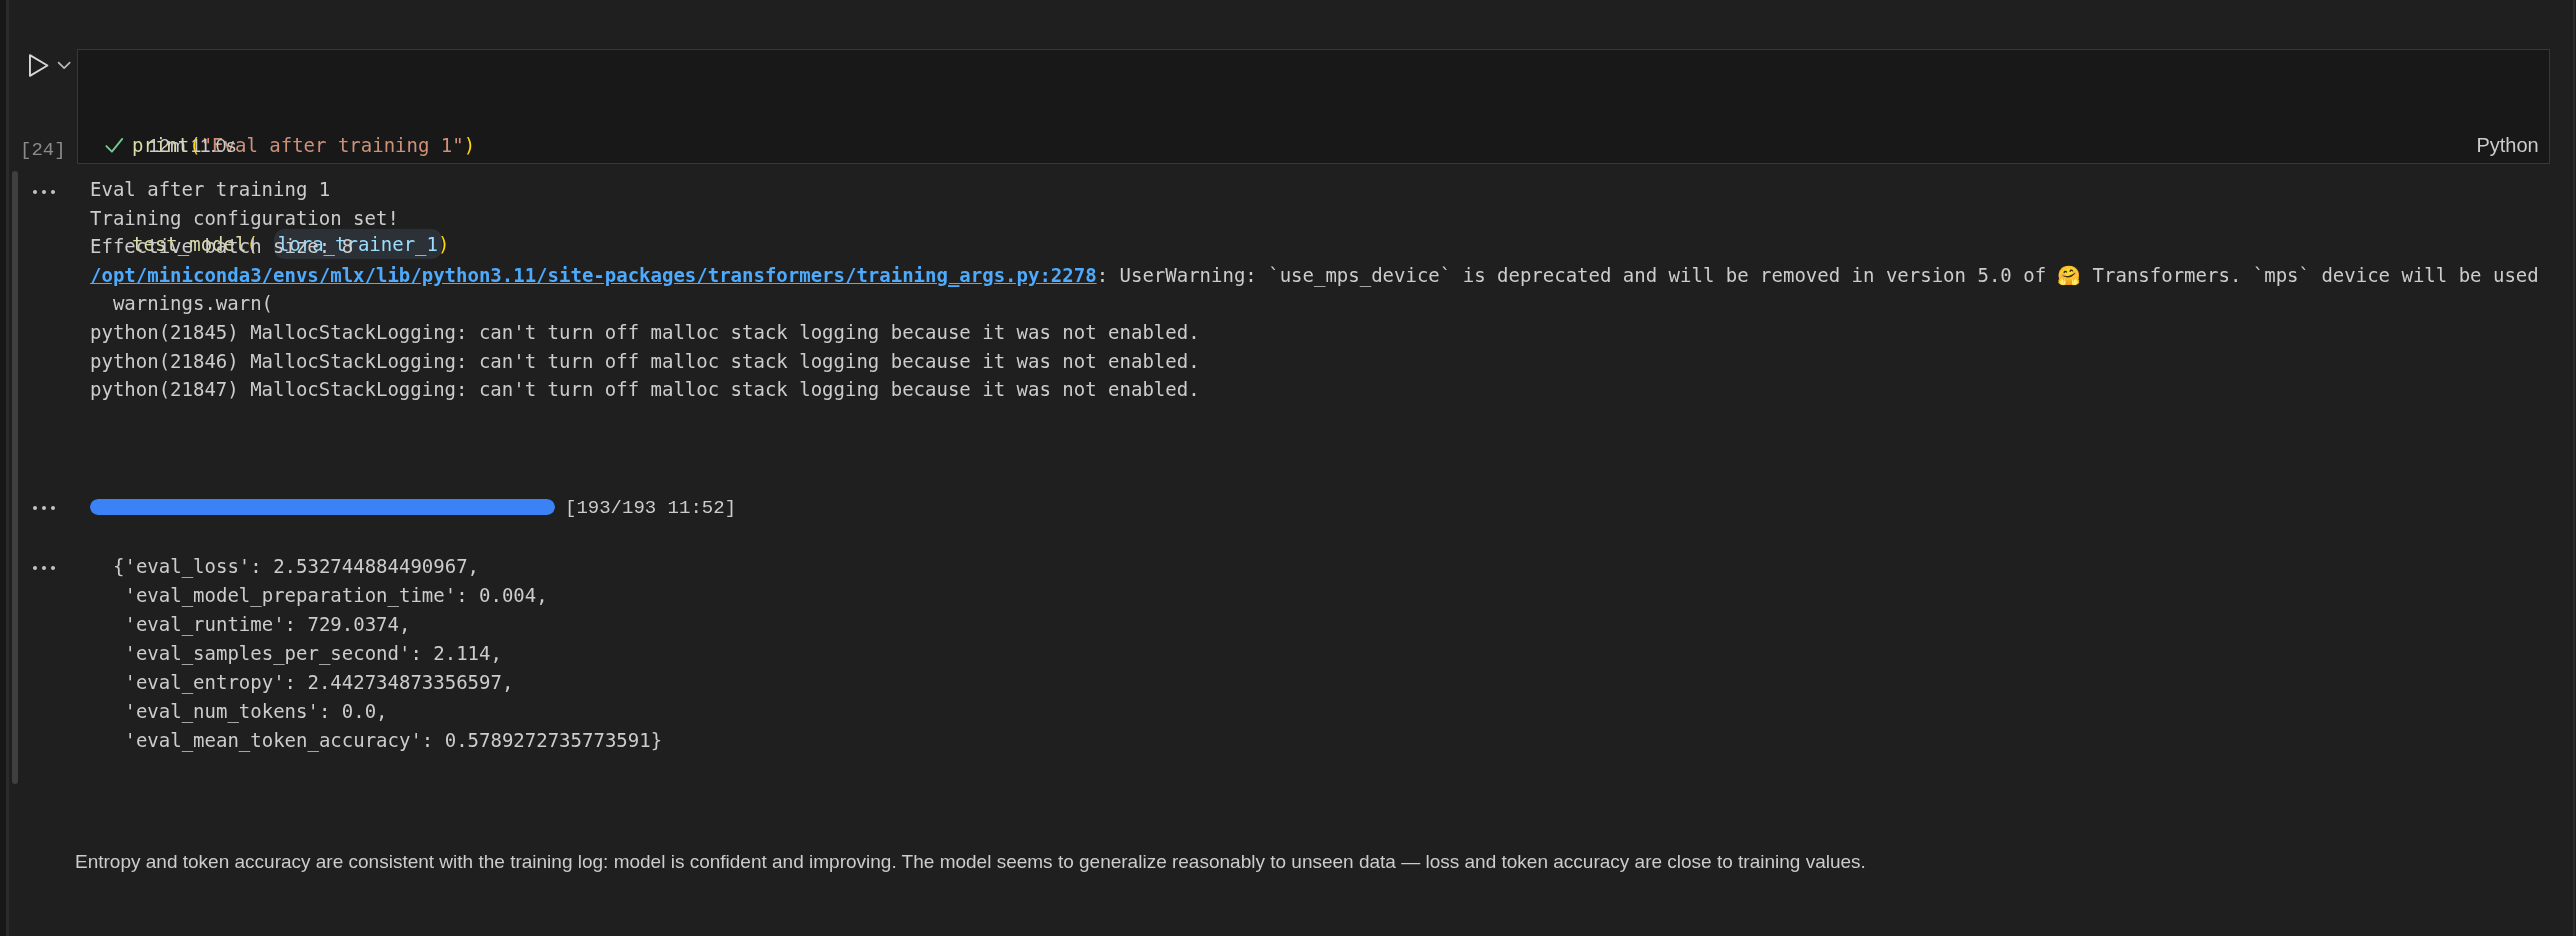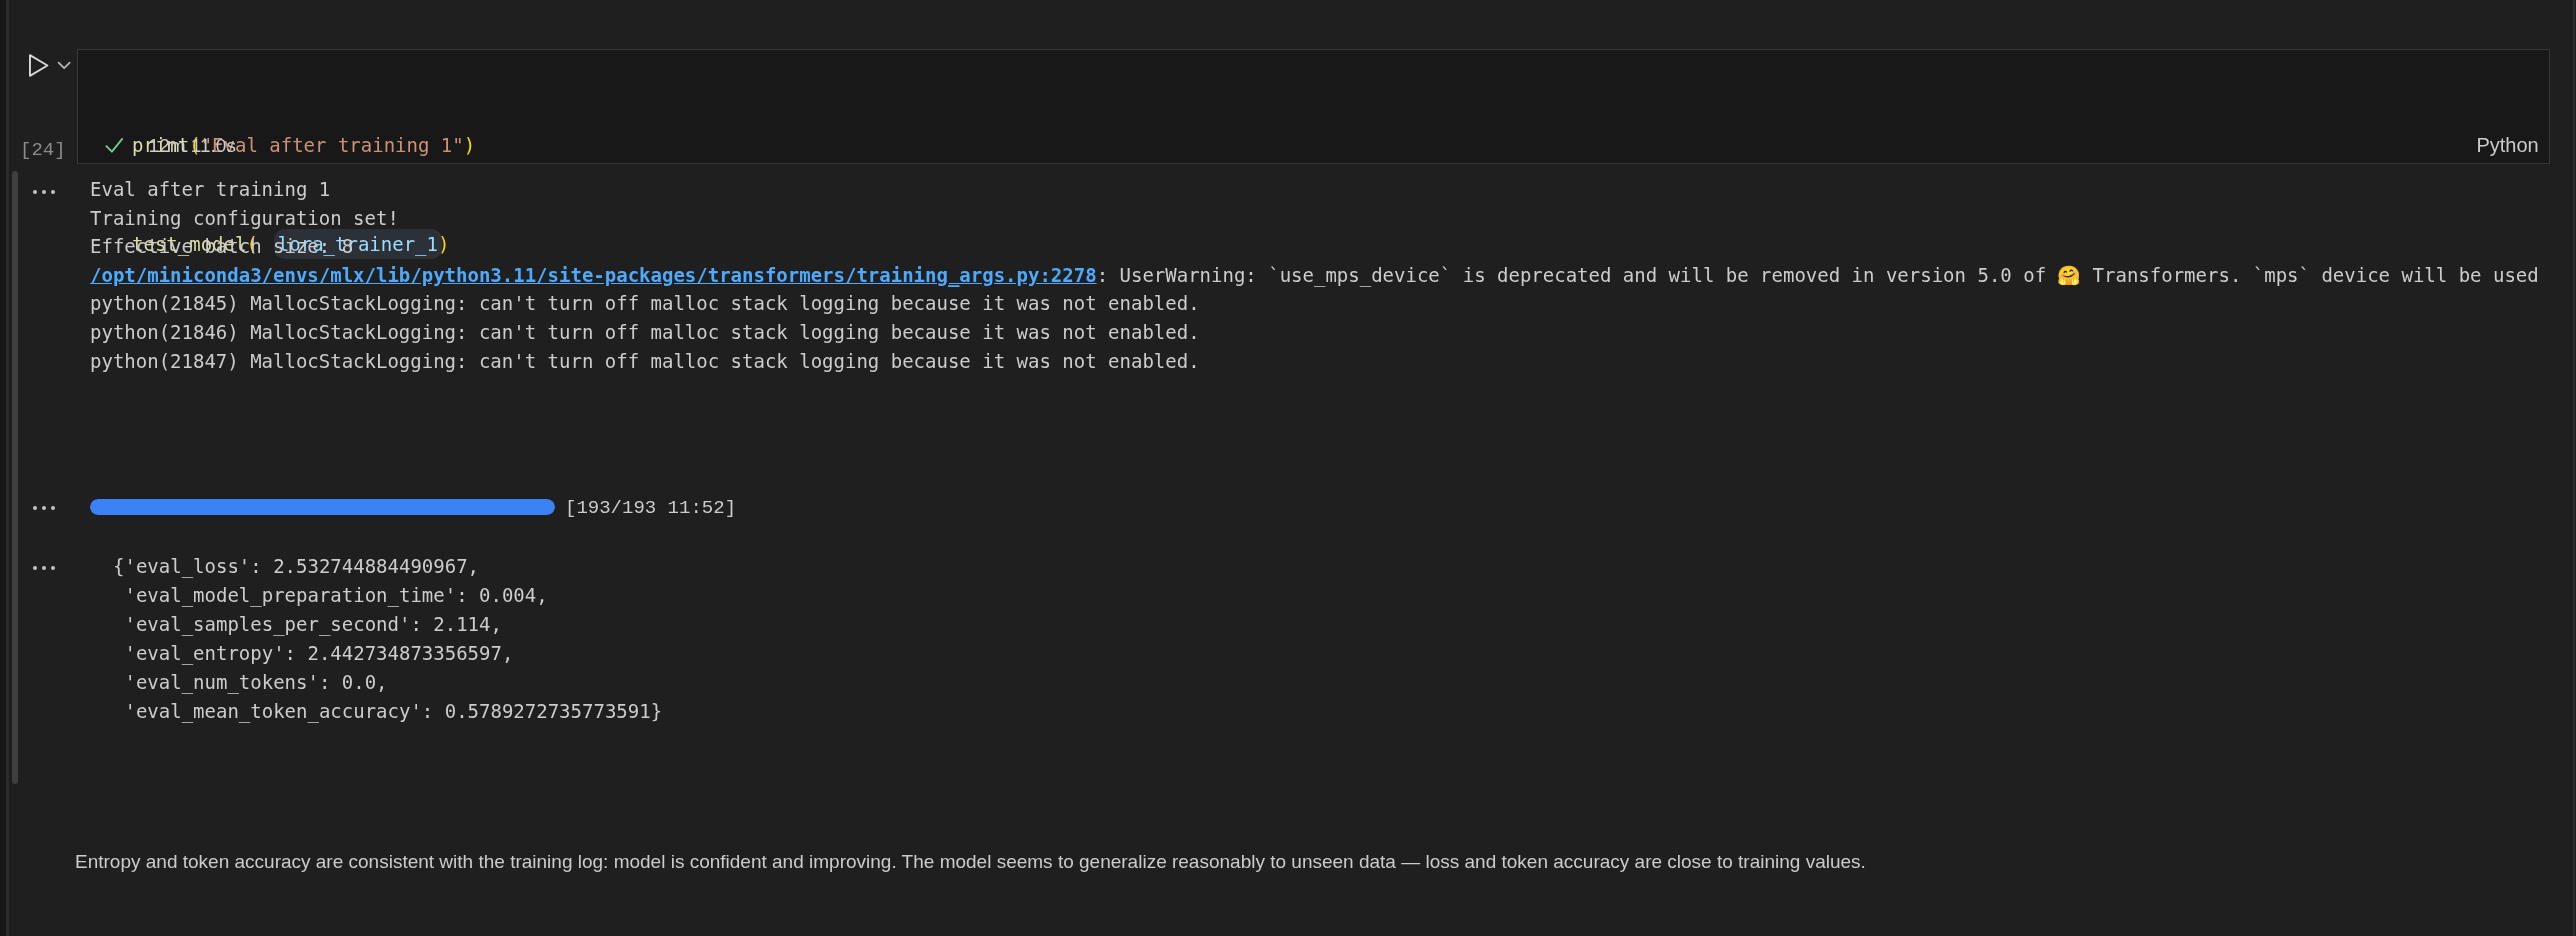--- a/index.html
+++ b/index.html
@@ -99,20 +99,21 @@
 <div class="abs out-dots dots-1">
     <span></span>
     <span></span>
     <span></span>
   </div>
 <div class="abs stream">
   <div class="out-line">Eval after training 1</div>
   <div class="out-line">Training configuration set!</div>
   <div class="out-line">Effective batch size: 8</div>
   <div class="out-line"><a class="out-link">/opt/miniconda3/envs/mlx/lib/python3.11/site-packages/transformers/training_args.py:2278</a><span>: UserWarning: `use_mps_device` is deprecated and will be removed in version 5.0 of 🤗 Transformers. `mps` device will be used</span></div>
+  <div class="out-line">  warnings.warn(</div>
   <div class="out-line">python(21845) MallocStackLogging: can't turn off malloc stack logging because it was not enabled.</div>
   <div class="out-line">python(21846) MallocStackLogging: can't turn off malloc stack logging because it was not enabled.</div>
   <div class="out-line">python(21847) MallocStackLogging: can't turn off malloc stack logging because it was not enabled.</div>
 </div>
 
 <div class="abs out-dots dots-2">
     <span></span>
     <span></span>
     <span></span>
   </div>
@@ -122,20 +123,21 @@
 <div class="abs progress-label mono">[193/193 11:52]</div>
 
 <div class="abs out-dots dots-3">
     <span></span>
     <span></span>
     <span></span>
   </div>
 <div class="abs dict-out">
   <div class="out-line">{'eval_loss': 2.532744884490967,</div>
   <div class="out-line"> 'eval_model_preparation_time': 0.004,</div>
+  <div class="out-line"> 'eval_runtime': 729.0374,</div>
   <div class="out-line"> 'eval_samples_per_second': 2.114,</div>
   <div class="out-line"> 'eval_entropy': 2.442734873356597,</div>
   <div class="out-line"> 'eval_num_tokens': 0.0,</div>
   <div class="out-line"> 'eval_mean_token_accuracy': 0.5789272735773591}</div>
 </div>
 
 <div class="abs markdown sans">
   <span>Entropy and token accuracy are consistent with the training log: model is confident and improving. The model seems to generalize reasonably to unseen data — loss and token accuracy are close to training values.</span>
 </div>
 

